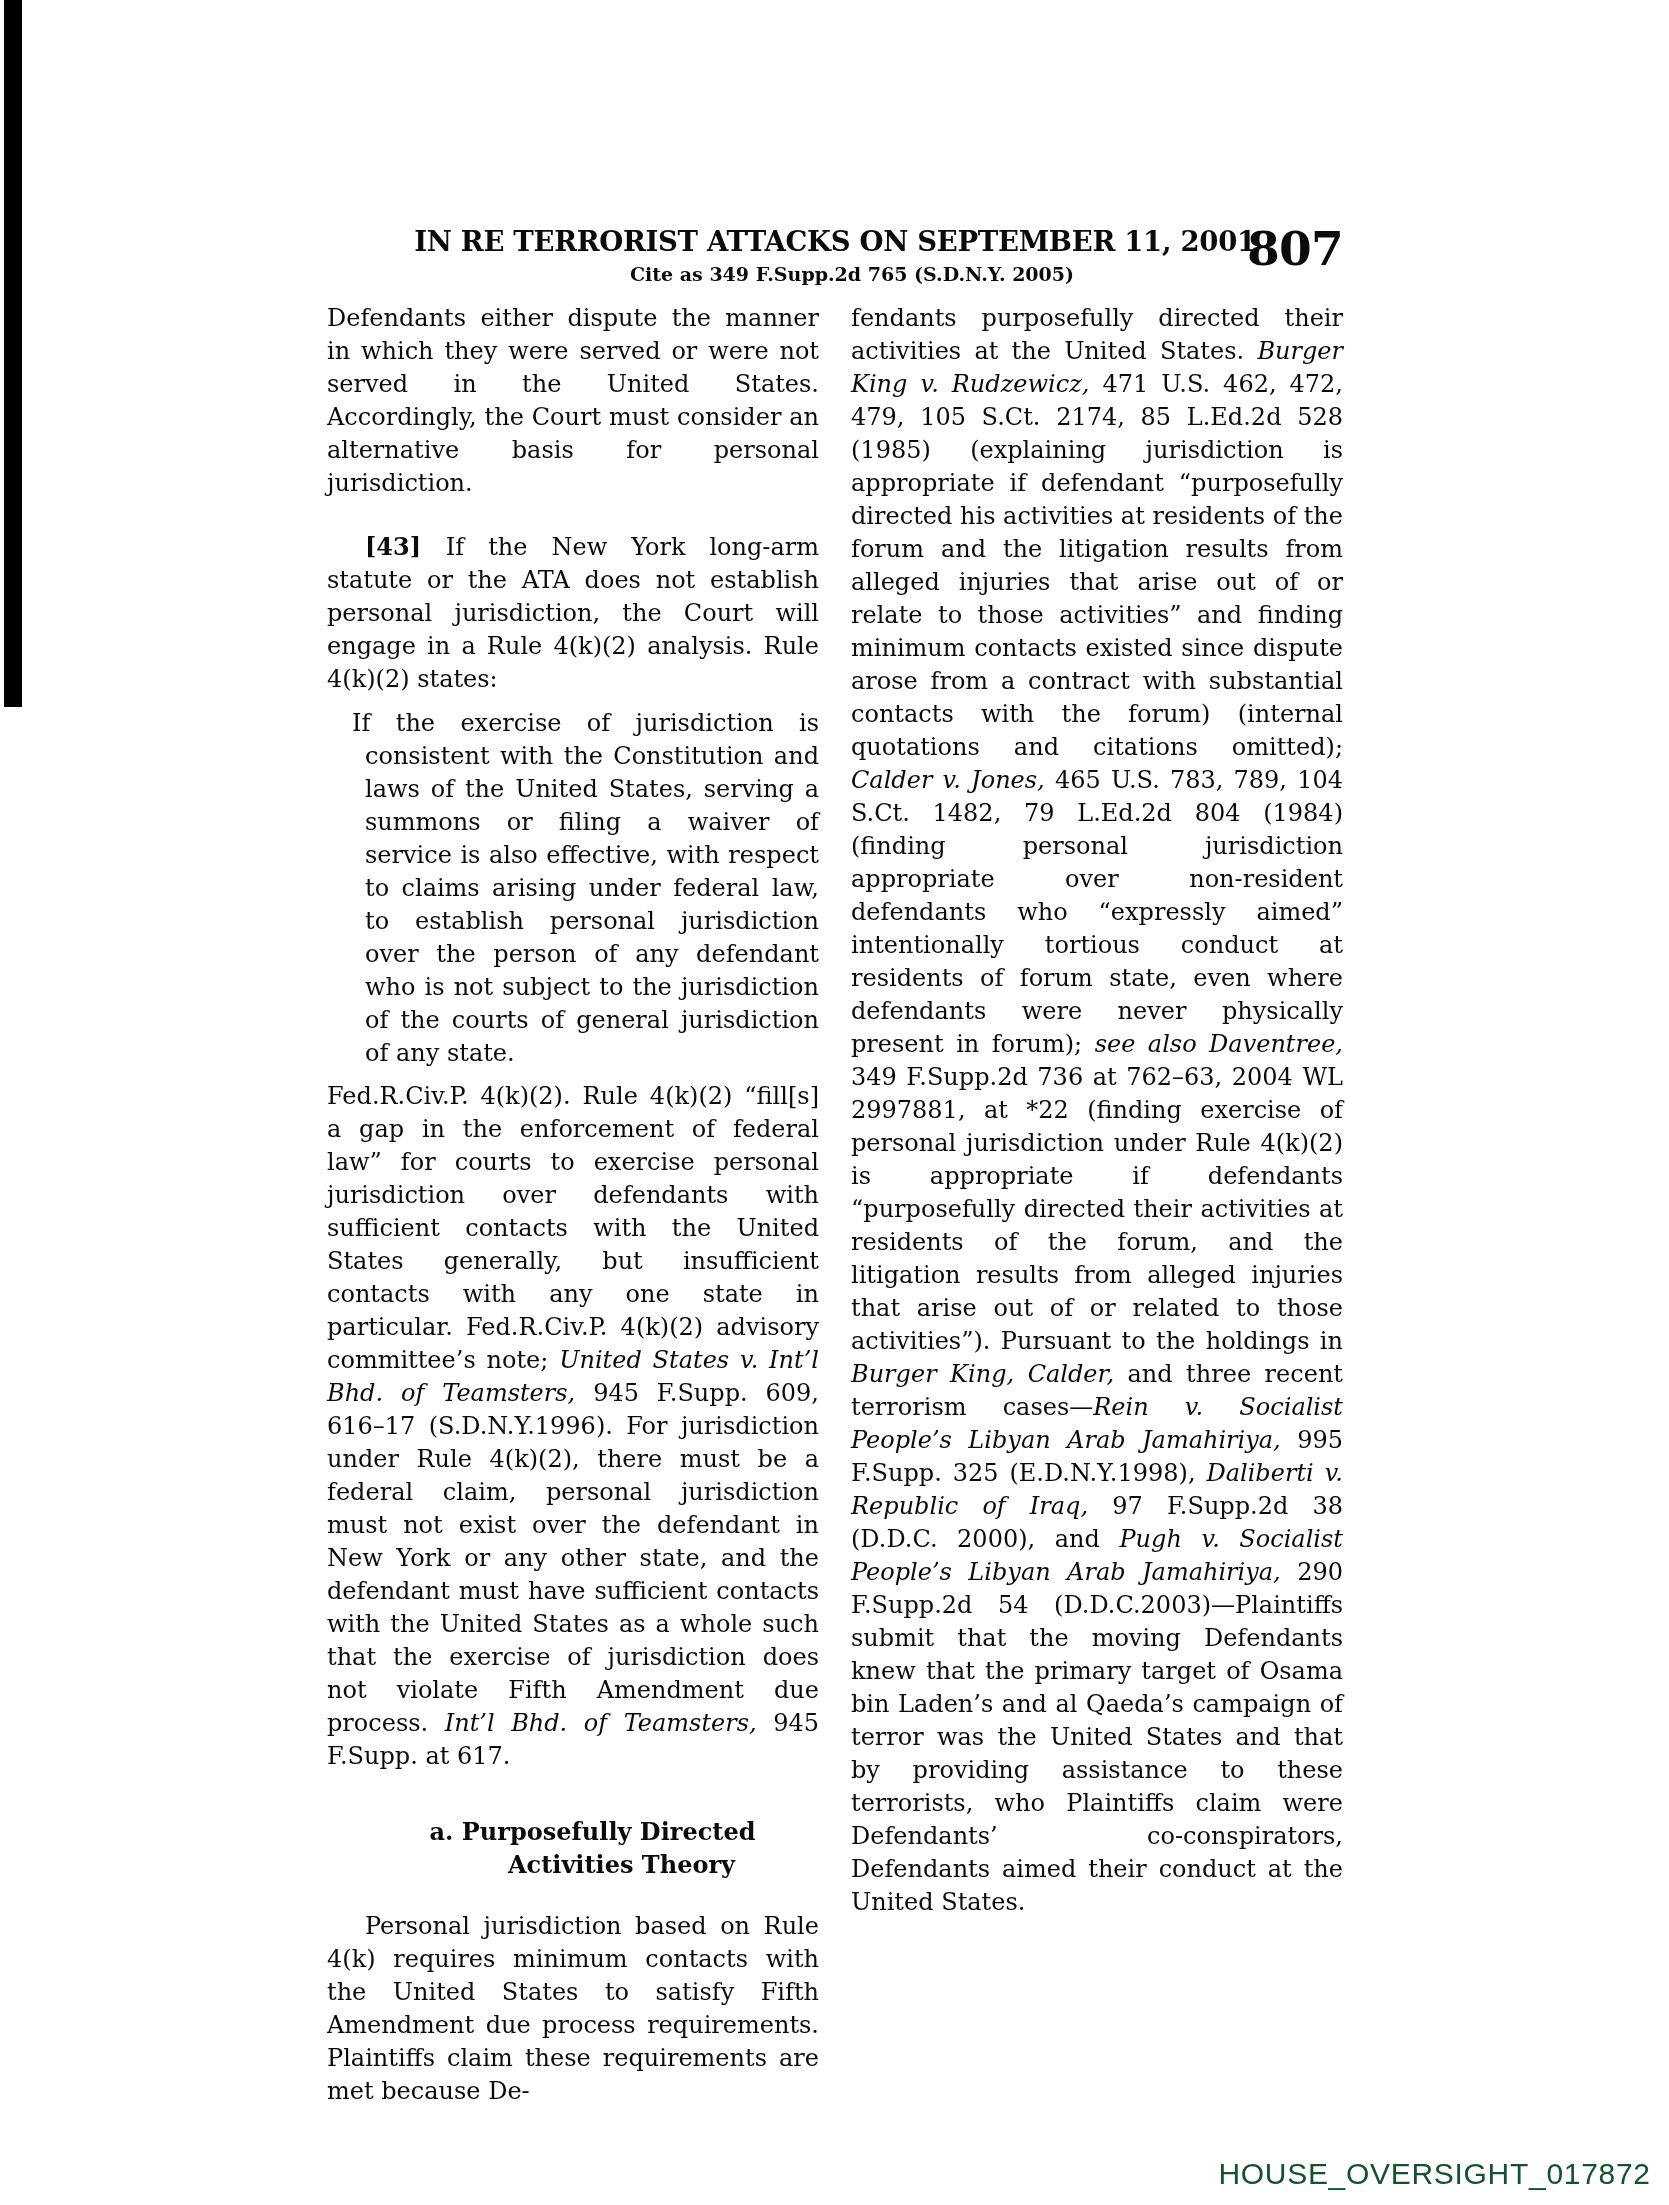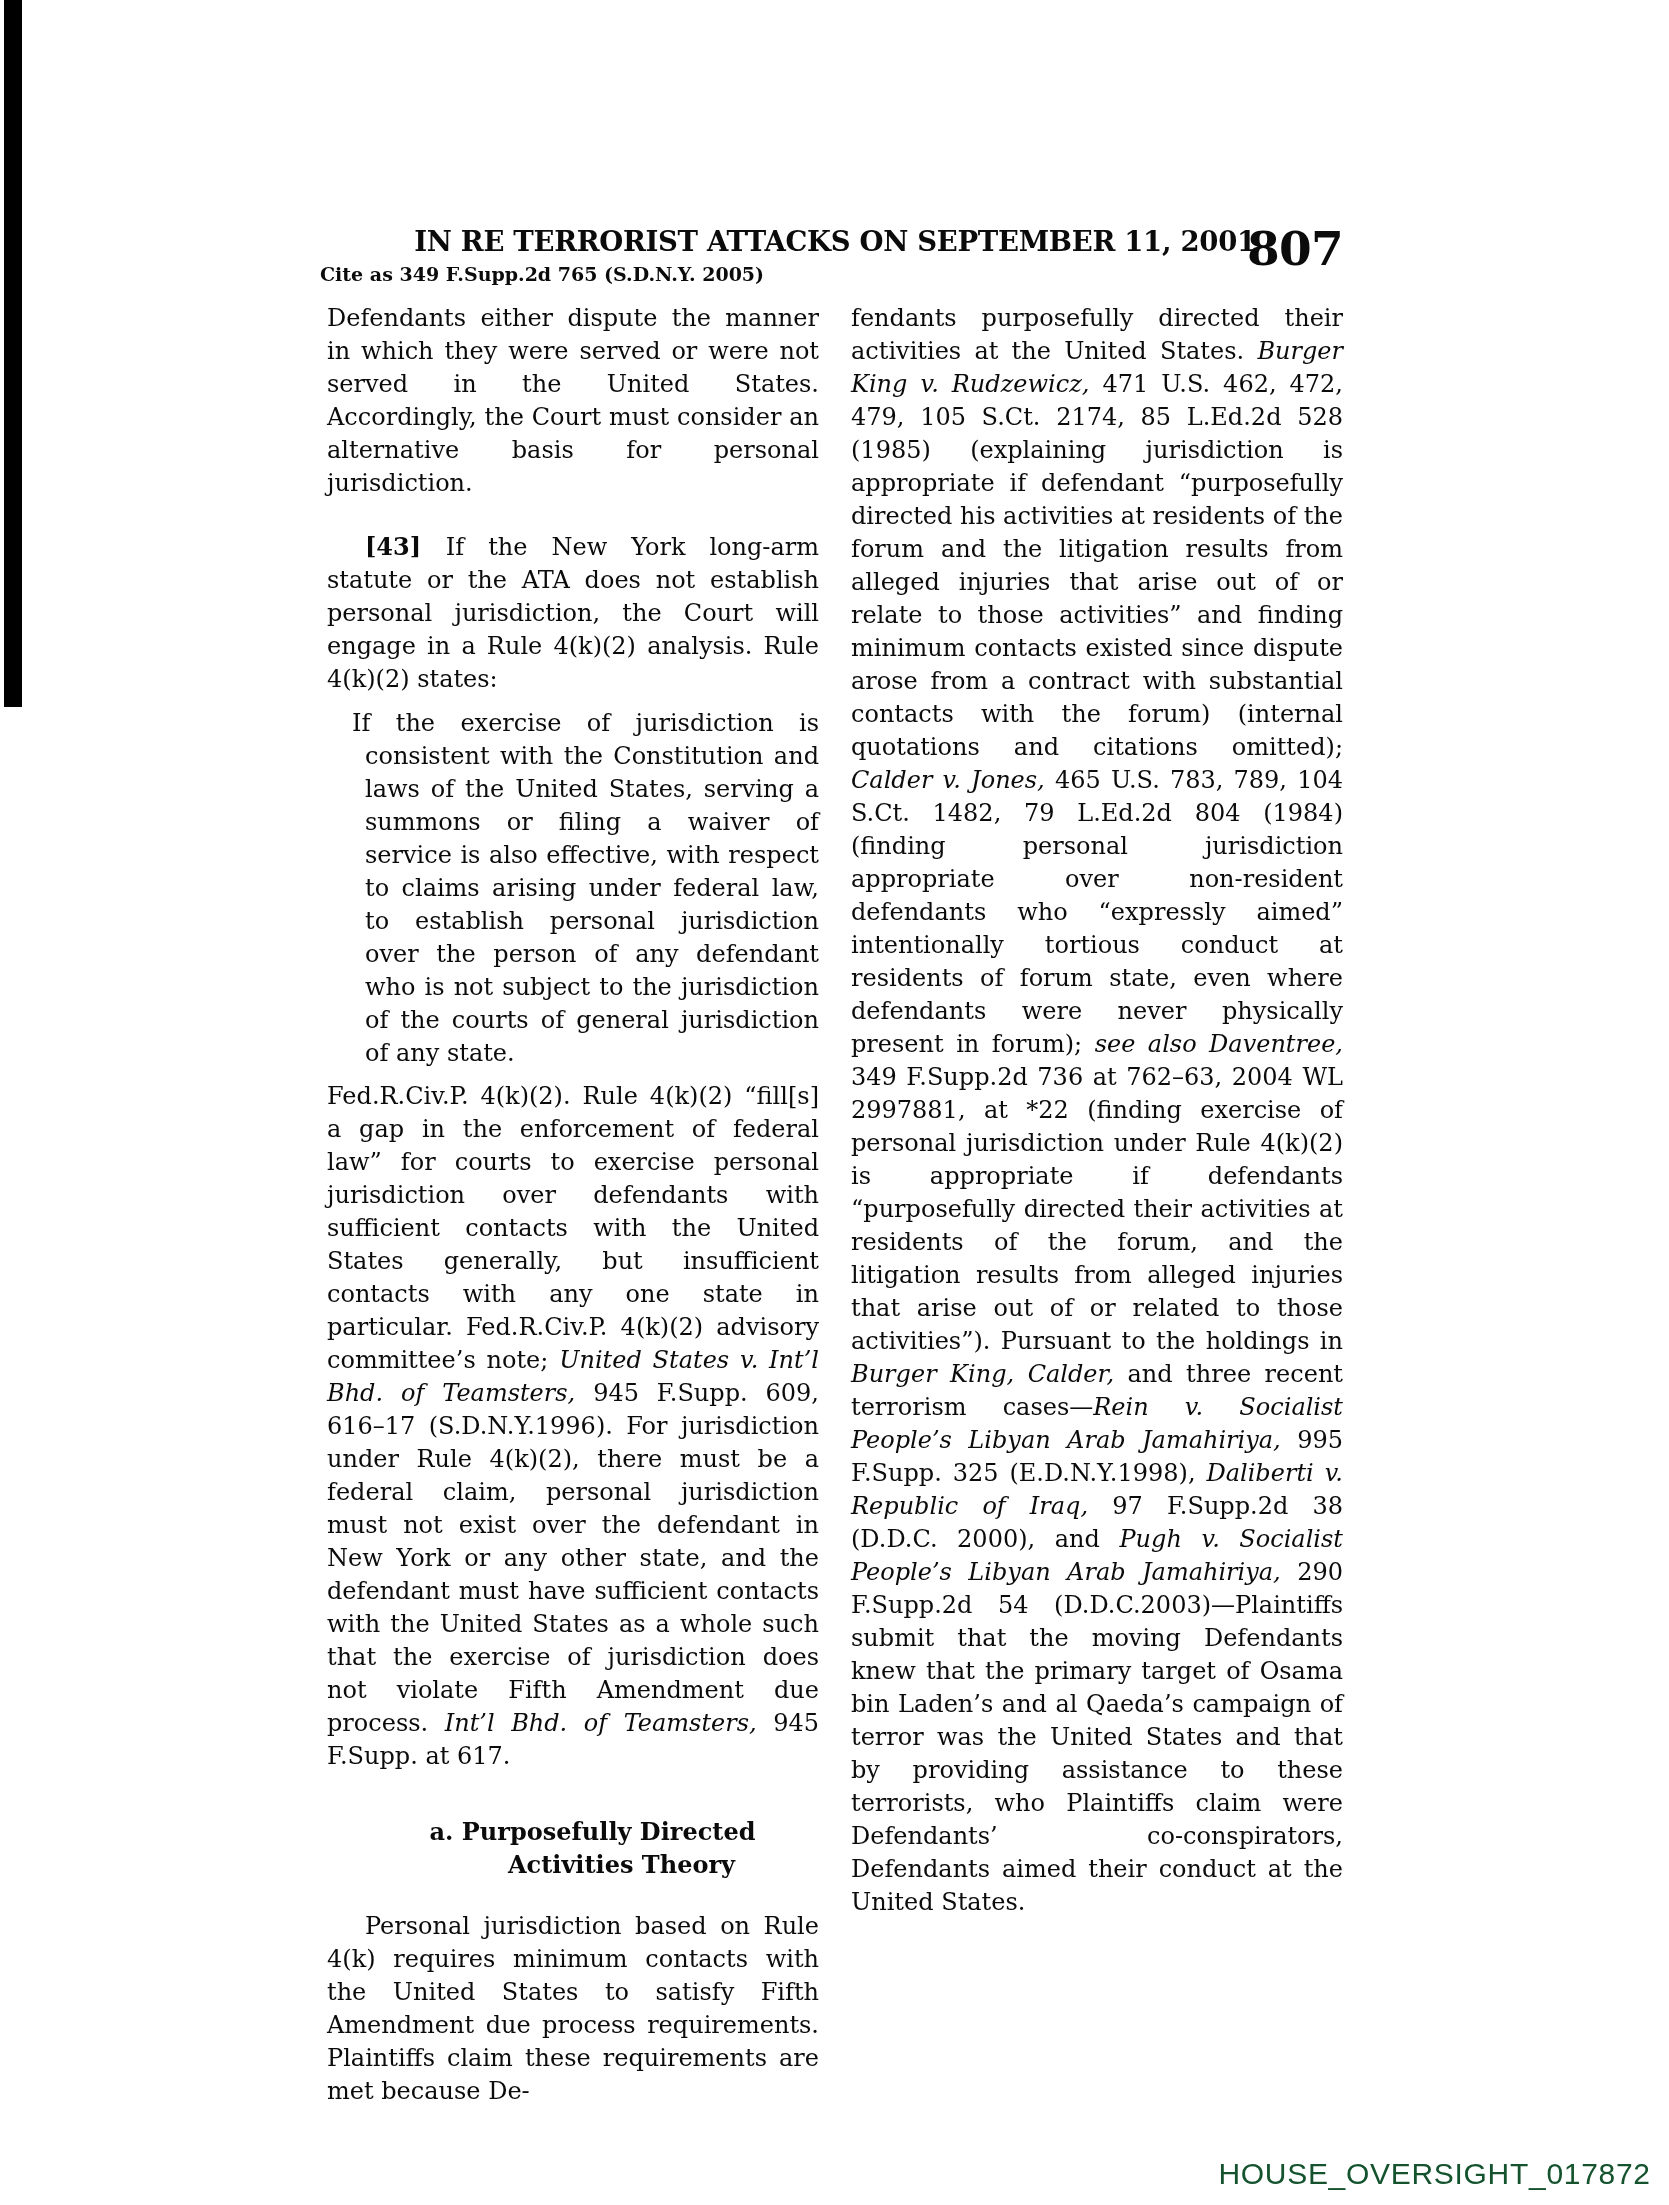--- a/index.html
+++ b/index.html
@@ -32,23 +32,23 @@
   }
   .pagenum{
     position:absolute;
     right:0; top:-3.9px;
     font-weight:bold;
     font-size:47px;
     letter-spacing:-0.7px;
   }
   .cite-line{
     position:absolute;
-    left:320px; top:263px;
+    left:344px; top:263px;
     width:1016px;
-    text-align:left;
+    text-align:center;
     font-weight:bold;
     font-size:19px;
     letter-spacing:0px;
   }
   .col{
     position:absolute;
     top:302px;
     width:492px;
     font-size:24px;
     line-height:33px;

